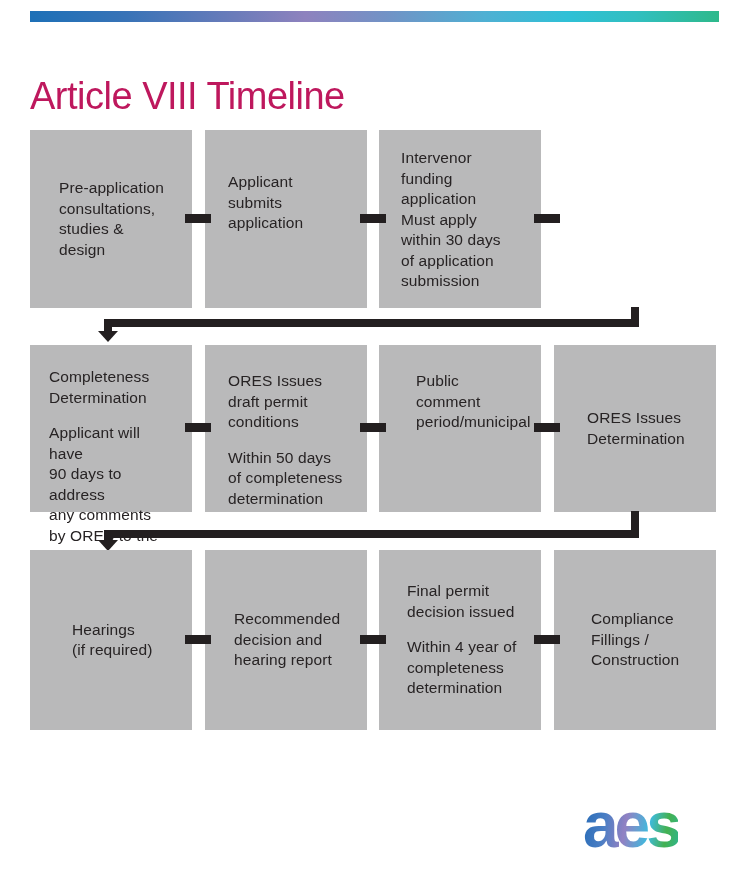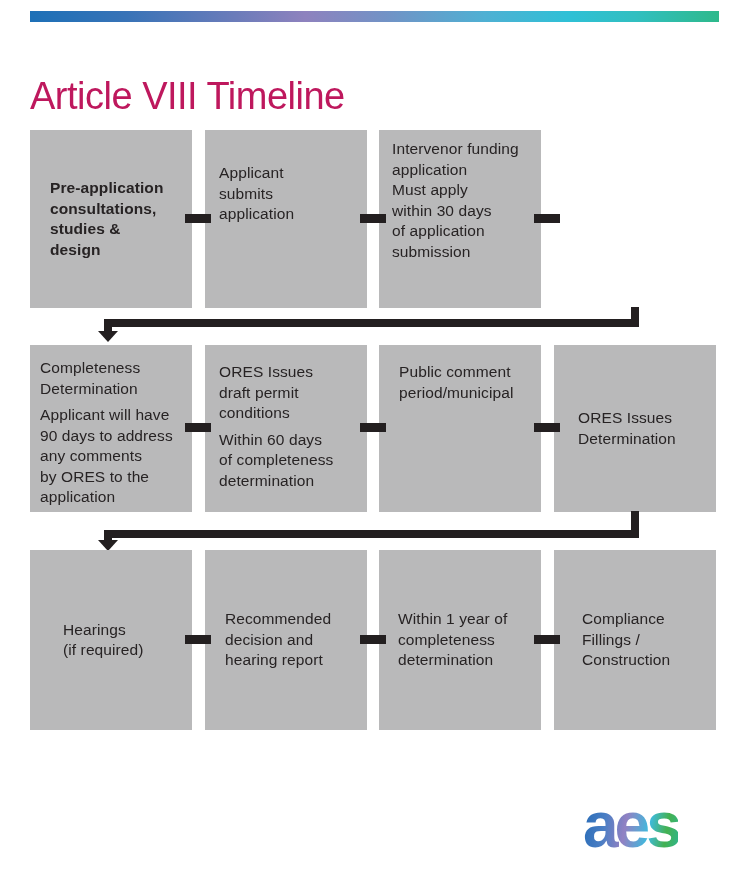--- a/index.html
+++ b/index.html
@@ -21,21 +21,21 @@
     font-size:38px;font-weight:300;letter-spacing:-0.5px;
     color:#be185d;line-height:1;white-space:nowrap;
   }
   .box{
     position:absolute;width:162px;box-sizing:border-box;
     background:#b9b9ba;color:#272324;
     font-size:15.5px;line-height:20.5px;letter-spacing:0.1px;
     display:flex;flex-direction:column;
     padding:10px 8px 10px 14px;
   }
-  .box p{margin:0;white-space:pre-line;}
+  .box p{margin:9px;white-space:pre-line;}
   .box p + p{margin-top:6px;}
   .v-center{justify-content:center;}
   .v-top{justify-content:flex-start;}
   .r1{top:130px;height:178px;}
   .r2{top:345px;height:167px;}
   .r3{top:550px;height:180px;}
   .c1{left:30px;} .c2{left:205px;} .c3{left:379px;} .c4{left:554px;}
   .dash{position:absolute;width:26px;height:9px;background:#231f20;}
   .seg{position:absolute;background:#231f20;}
   .arrow-down{
@@ -55,21 +55,21 @@
 </style>
 </head>
 <body>
 
 <div class="canvas">
 
   <div class="grad-bar"></div>
 
   <h1 class="title">Article VIII Timeline</h1>
 
-  <div class="box r1 c1 v-center" style="padding-left:20px;font-weight:bold;">
+  <div class="box r1 c1 v-center" style="padding-left:20px;">
     <p>Pre-application
 consultations,
 studies &amp;
 design</p>
   </div>
   <div class="box r1 c2 v-top" style="padding-top:33px;">
     <p>Applicant
 submits
 application</p>
   </div>
@@ -97,25 +97,25 @@
     <p>Applicant will have
 90 days to address
 any comments
 by ORES to the
 application</p>
   </div>
   <div class="box r2 c2 v-top" style="padding-top:17px;padding-left:14px;">
     <p>ORES Issues
 draft permit
 conditions</p>
-    <p>Within 60 days
+    <p>Within 50 days
 of completeness
 determination</p>
   </div>
-  <div class="box r2 c3 v-top" style="padding-top:17px;padding-left:20px;">
+  <div class="box r2 c3 v-top" style="padding-top:17px;padding-left:28px;">
     <p>Public comment
 period/municipal</p>
   </div>
   <div class="box r2 c4 v-center" style="padding-left:24px;">
     <p>ORES Issues
 Determination</p>
   </div>
 
   <div class="dash" style="left:185px;top:423px;"></div>
   <div class="dash" style="left:360px;top:423px;"></div>
@@ -129,21 +129,23 @@
   <div class="box r3 c2 v-center" style="padding-left:20px;">
     <p>Recommended
 decision and
 hearing report</p>
   </div>
   <div class="box r3 c1 v-center" style="padding-left:33px;">
     <p>Hearings
 (if required)</p>
   </div>
   <div class="box r3 c3 v-center" style="padding-left:19px;">
-    <p>Within 1 year of
+    <p>Final permit
+decision issued</p>
+    <p>Within 4 year of
 completeness
 determination</p>
   </div>
   <div class="box r3 c4 v-center" style="padding-left:28px;">
     <p>Compliance
 Fillings /
 Construction</p>
   </div>
 
   <div class="dash" style="left:185px;top:635px;"></div>

